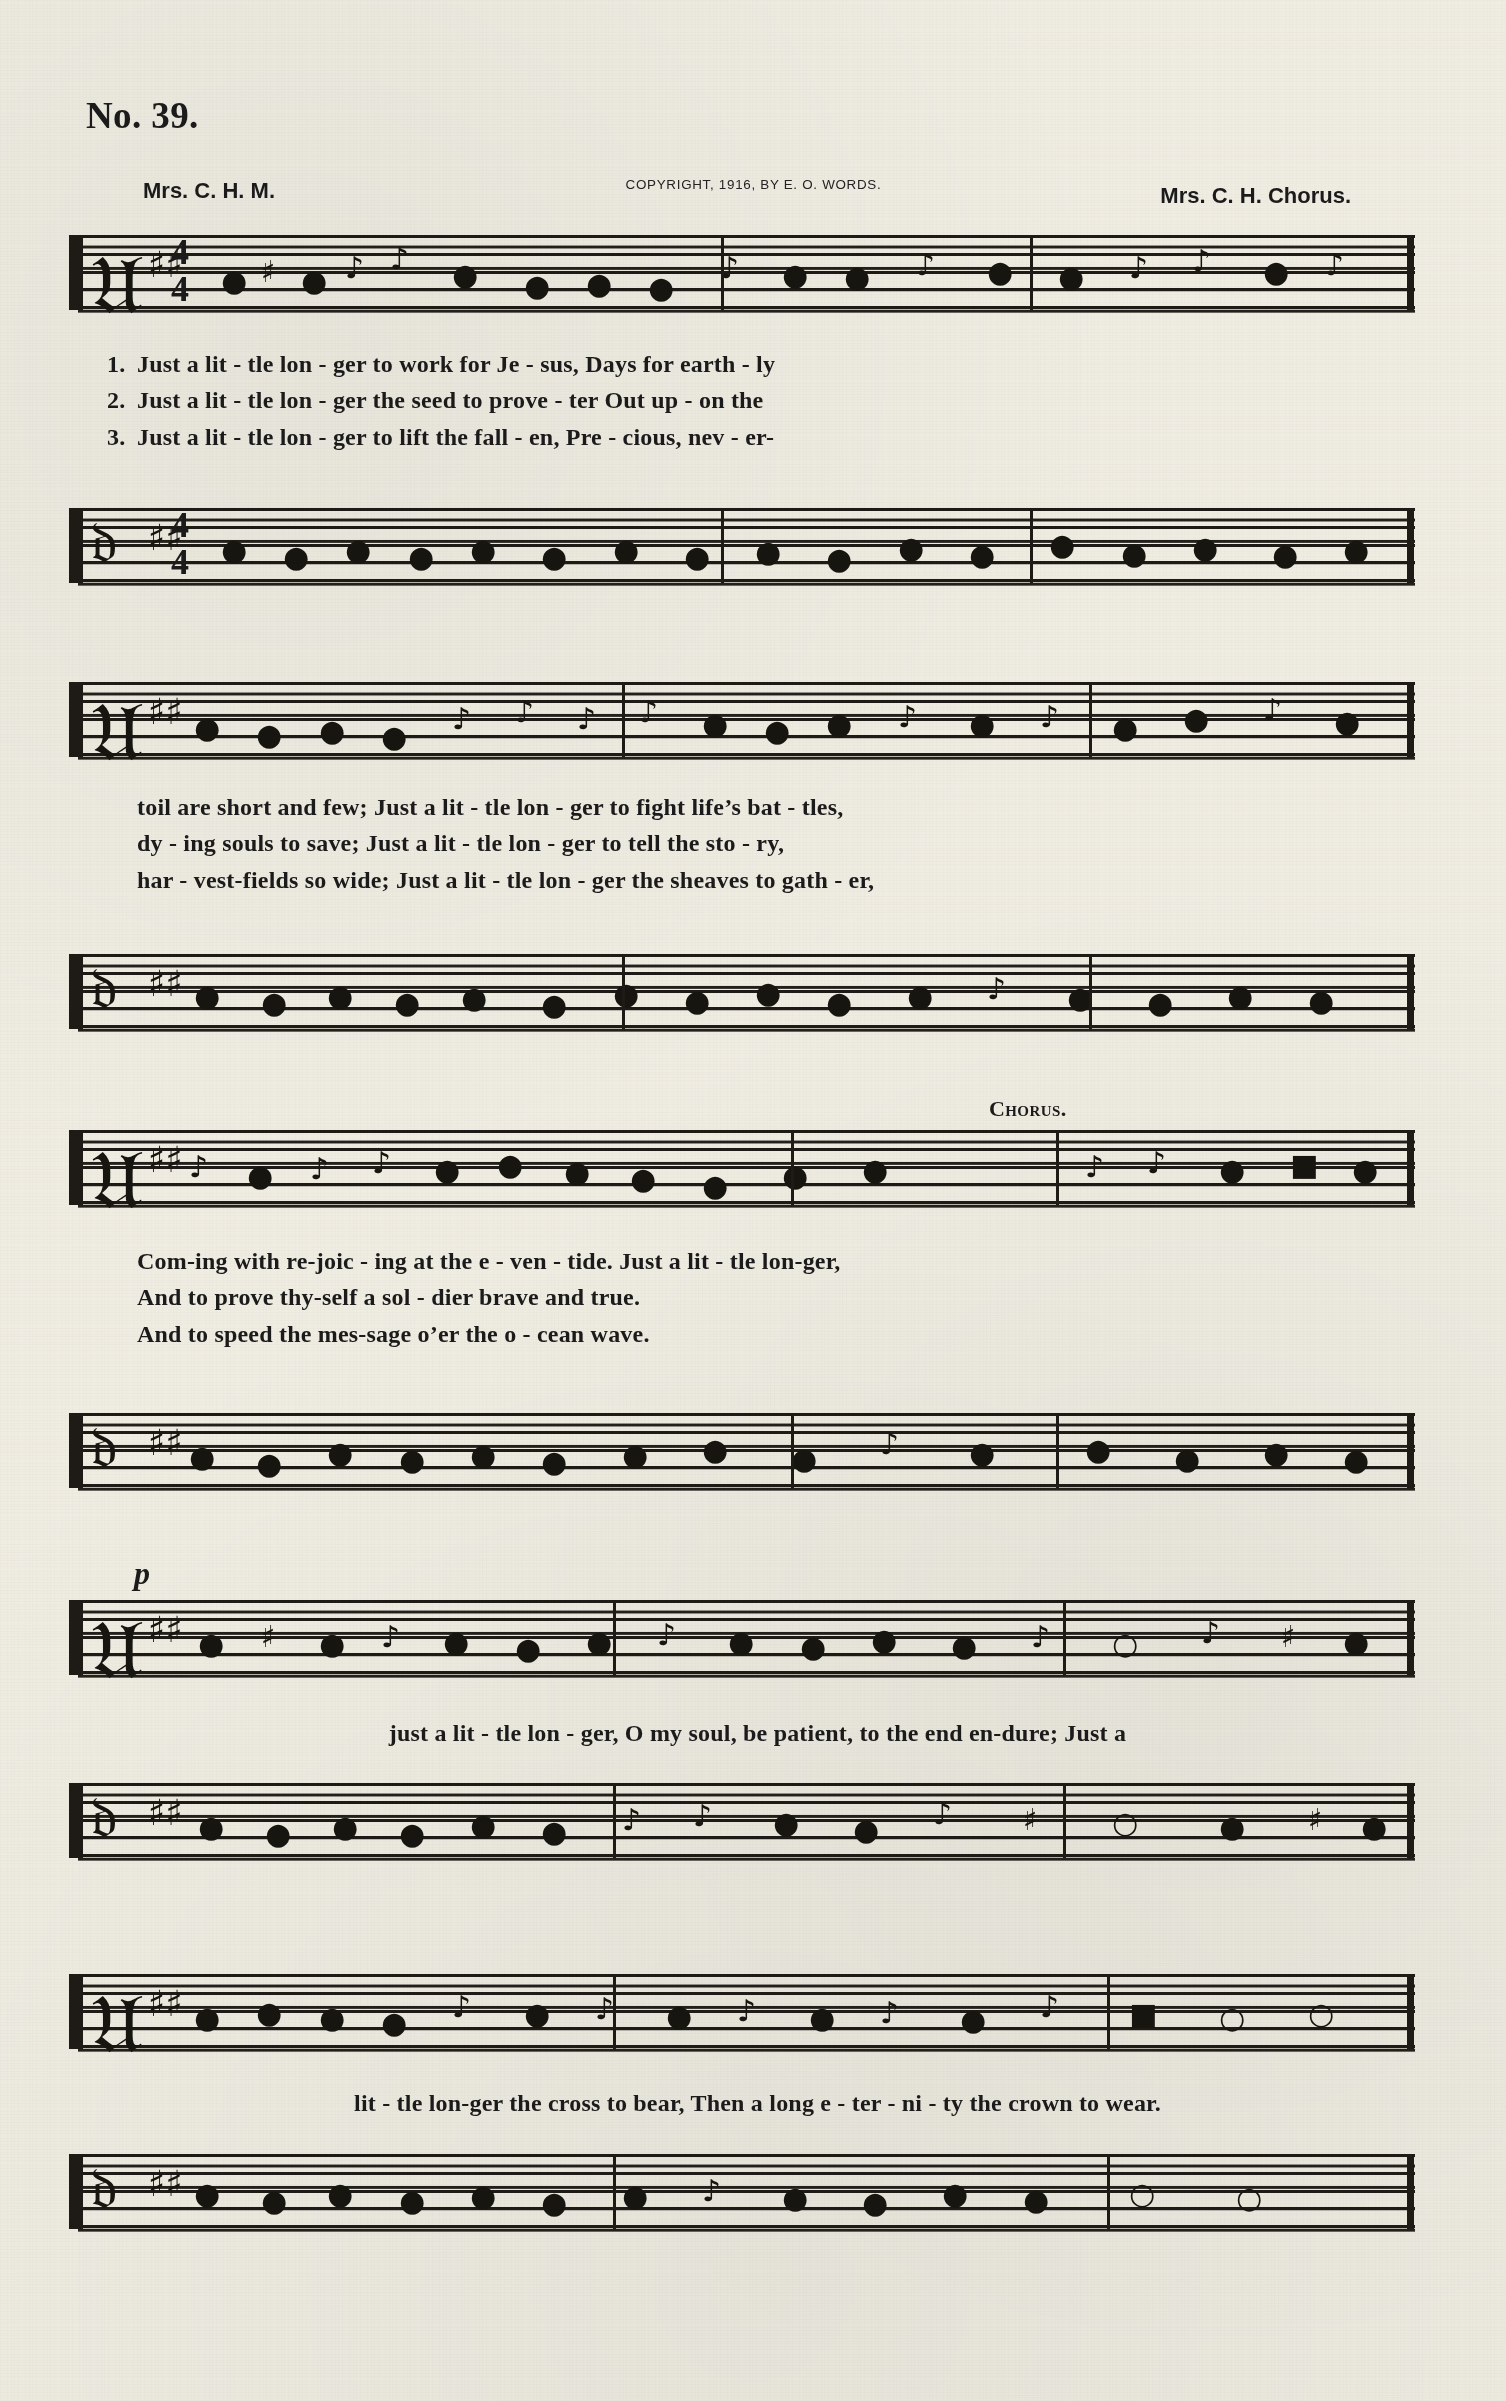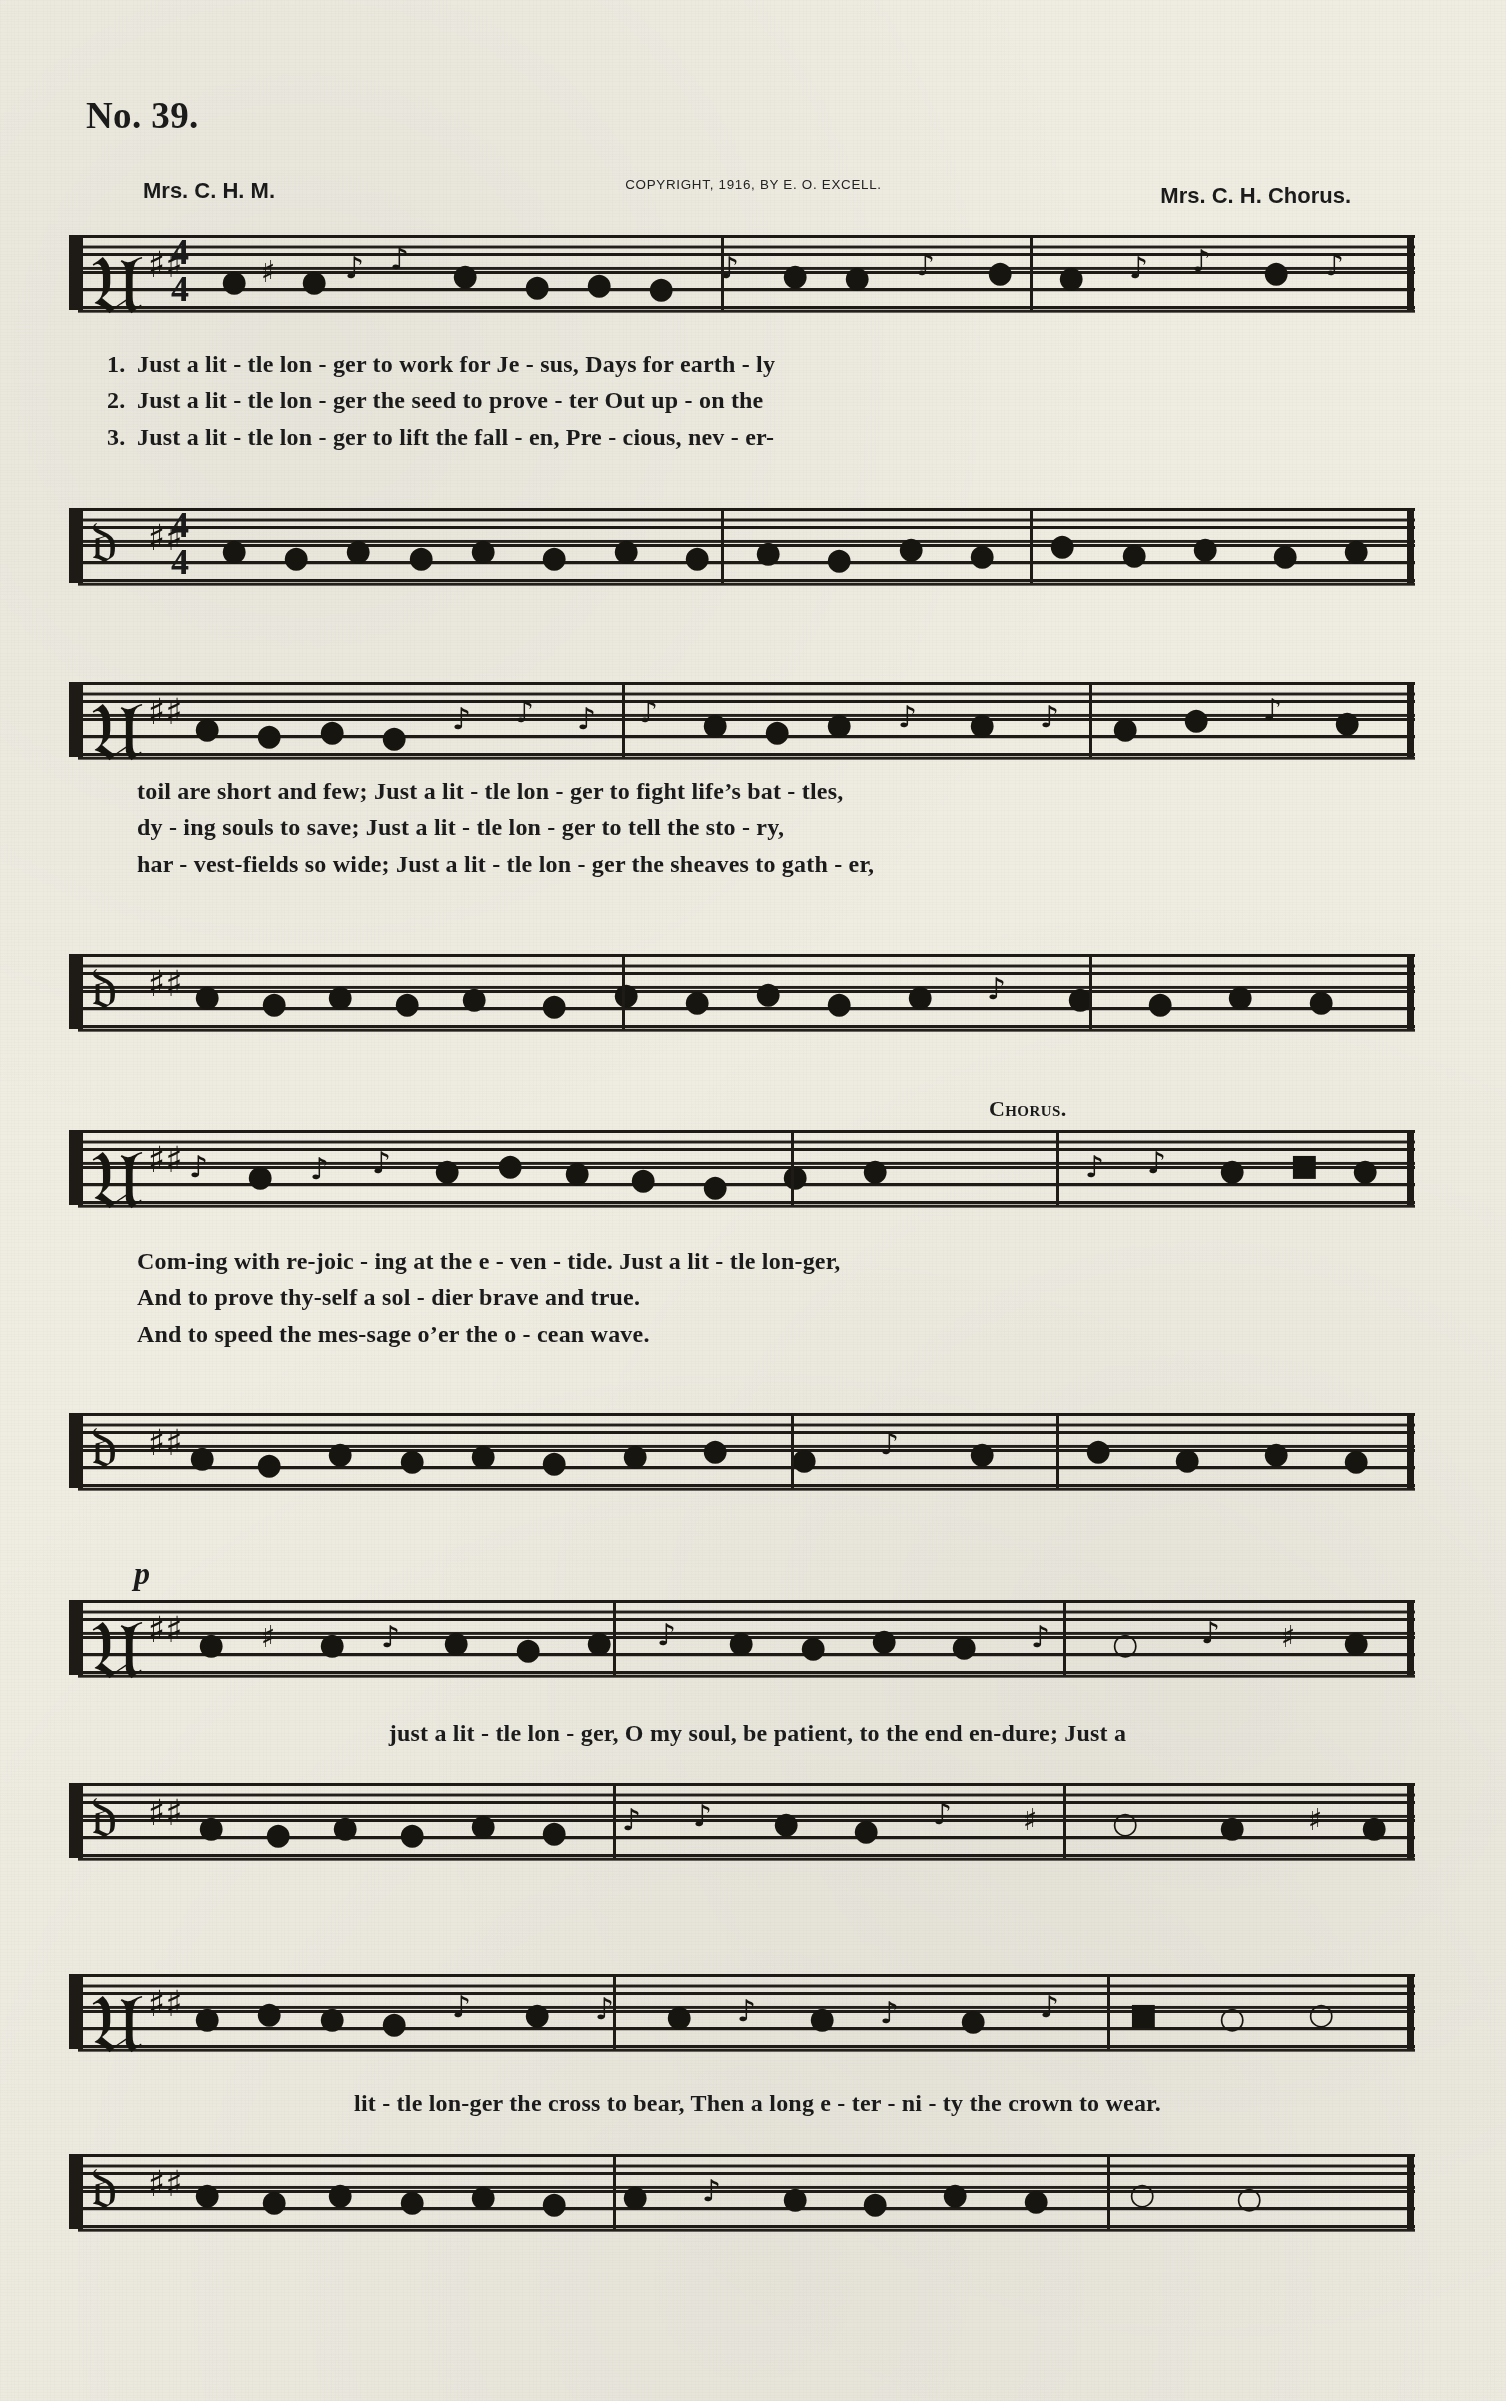--- a/index.html
+++ b/index.html
@@ -210,21 +210,21 @@
   }
 </style>
 </head>
 <body>
 
 <div class="page">
   <div class="grain"></div>
 
   <div class="hymn-number">No. 39.</div>
   <div class="copyright">
-    <div>COPYRIGHT, 1916, BY E. O. EXCELL.</div>
+    <div>COPYRIGHT, 1916, BY E. O. WORDS.</div>
   </div>
   <div class="author-left">Mrs. C. H. M.</div>
   <div class="author-right">Mrs. C. H. Chorus.</div>
 
   <div class="system" style="top:230px;">
     <div class="stave">
       <div class="stave-lines">
           <i></i>
           <i></i>
           <i></i>
@@ -345,21 +345,21 @@
         <span class="note" style="left:1105px;top:27px;">●</span>
         <span class="note" style="left:1185px;top:18px;">♪</span>
         <span class="note" style="left:1256px;top:30px;">●</span>
       </div>
       <div class="barline" style="left:544px;"></div>
       <div class="barline" style="left:1011px;"></div>
       <div class="barline thick" style="left:1329px;"></div>
     </div>
   </div>
 
-  <div class="lyrics" style="top:773px;">
+  <div class="lyrics" style="top:789px;">
     <div class="lyric-line">
       <span class="vn"></span><span>toil  are short and  few;  Just   a   lit - tle lon - ger   to fight life’s bat - tles,</span>
     </div>
     <div class="lyric-line">
       <span class="vn"></span><span>dy - ing souls  to  save; Just   a   lit - tle lon - ger   to  tell  the  sto - ry,</span>
     </div>
     <div class="lyric-line">
       <span class="vn"></span><span>har - vest-fields so   wide; Just   a   lit - tle lon - ger  the sheaves to gath - er,</span>
     </div>
   </div>

